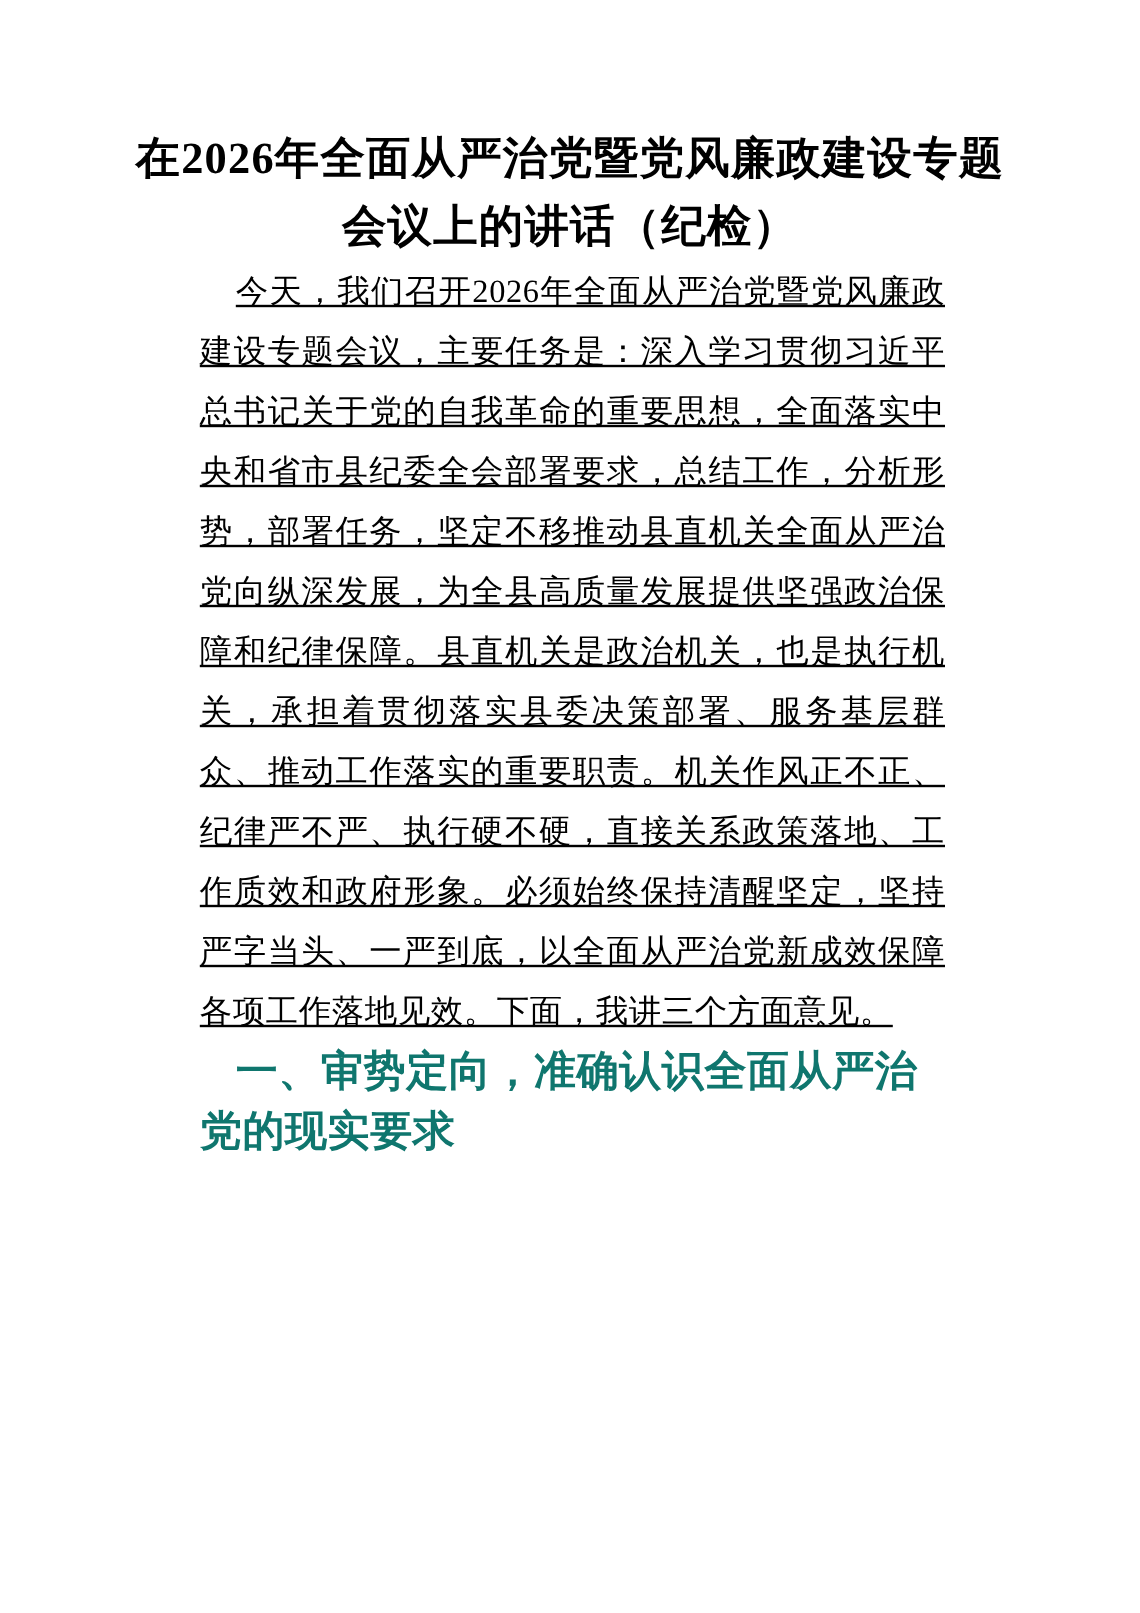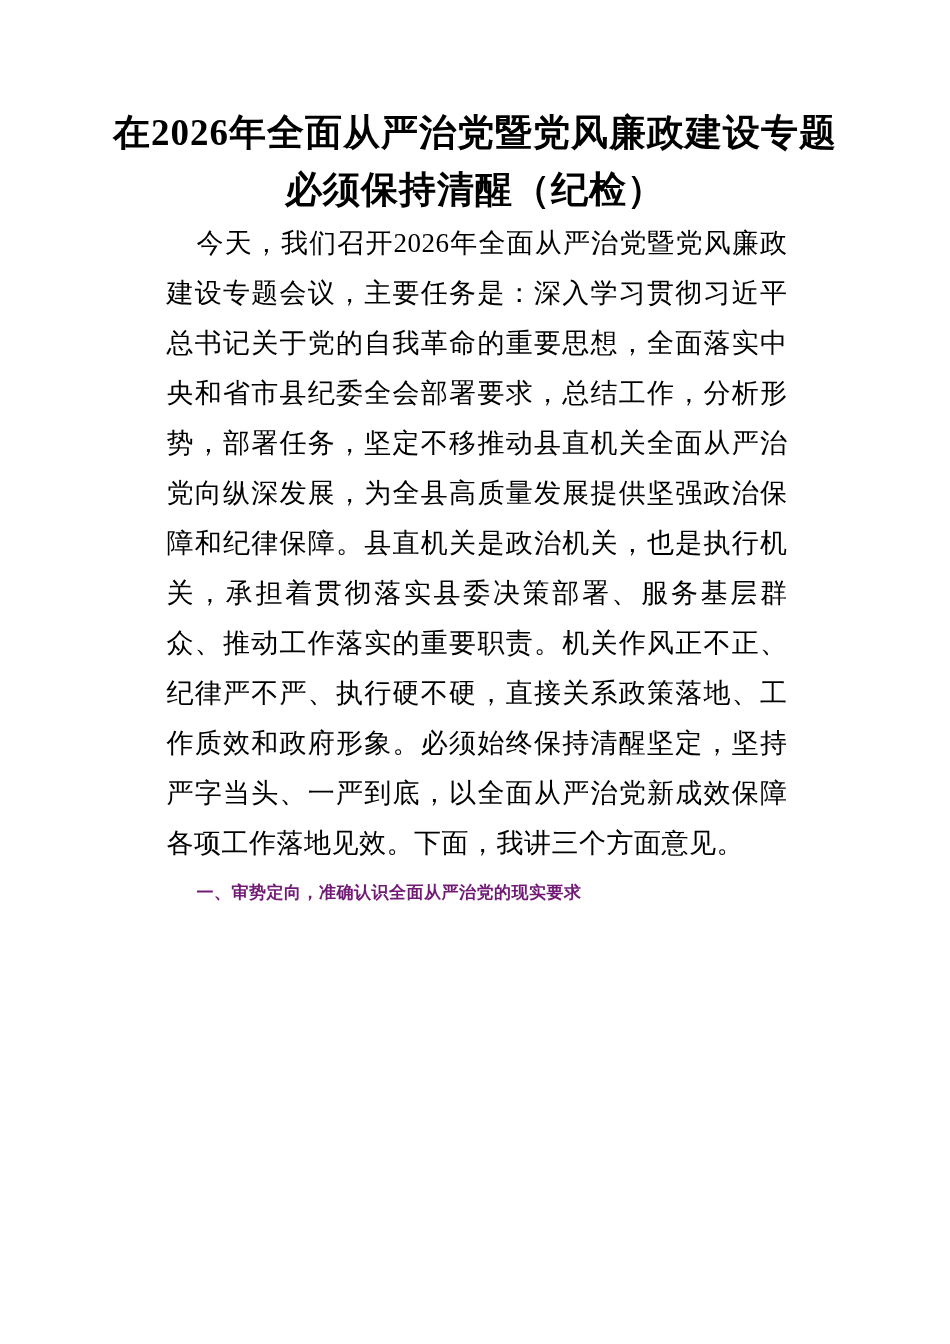--- a/index.html
+++ b/index.html
@@ -43,41 +43,42 @@
     color: #000000;
   }
   .salutation {
     margin: 43px 0 0 0;
     text-indent: 0;
   }
   .para {
     margin: 0;
     text-indent: 30px;
     text-align: justify;
+    text-decoration: underline;
   }
   
   .section-heading {
     margin: 0;
     font-family: Liberation Sans, sans-serif;
     font-weight: bold;
-    font-size: 17px;
+    font-size: 35px;
     line-height: 50px;
     letter-spacing: 0.5px;
     text-indent: 30px;
-    color: #701a75;
+    color: #0f766e;
   }
 </style>
 </head>
 <body>
 
 <div class="page">
 
   <h1 class="doc-title">
     <span class="title-line">在2026年全面从严治党暨党风廉政建设专题</span>
-    <span class="title-line">必须保持清醒（纪检）</span>
+    <span class="title-line">会议上的讲话（纪检）</span>
   </h1>
 
   <div class="doc-body">
 
 
     <p class="para">今天，我们召开2026年全面从严治党暨党风廉政建设专题会议，主要任务是：深入学习贯彻习近平总书记关于党的自我革命的重要思想，全面落实中央和省市县纪委全会部署要求，总结工作，分析形势，部署任务，坚定不移推动县直机关全面从严治党向纵深发展，为全县高质量发展提供坚强政治保障和纪律保障。县直机关是政治机关，也是执行机关，承担着贯彻落实县委决策部署、服务基层群众、推动工作落实的重要职责。机关作风正不正、纪律严不严、执行硬不硬，直接关系政策落地、工作质效和政府形象。必须始终保持清醒坚定，坚持严字当头、一严到底，以全面从严治党新成效保障各项工作落地见效。下面，我讲三个方面意见。</p>
 
     <h2 class="section-heading">一、审势定向，准确认识全面从严治党的现实要求</h2>
 
 

